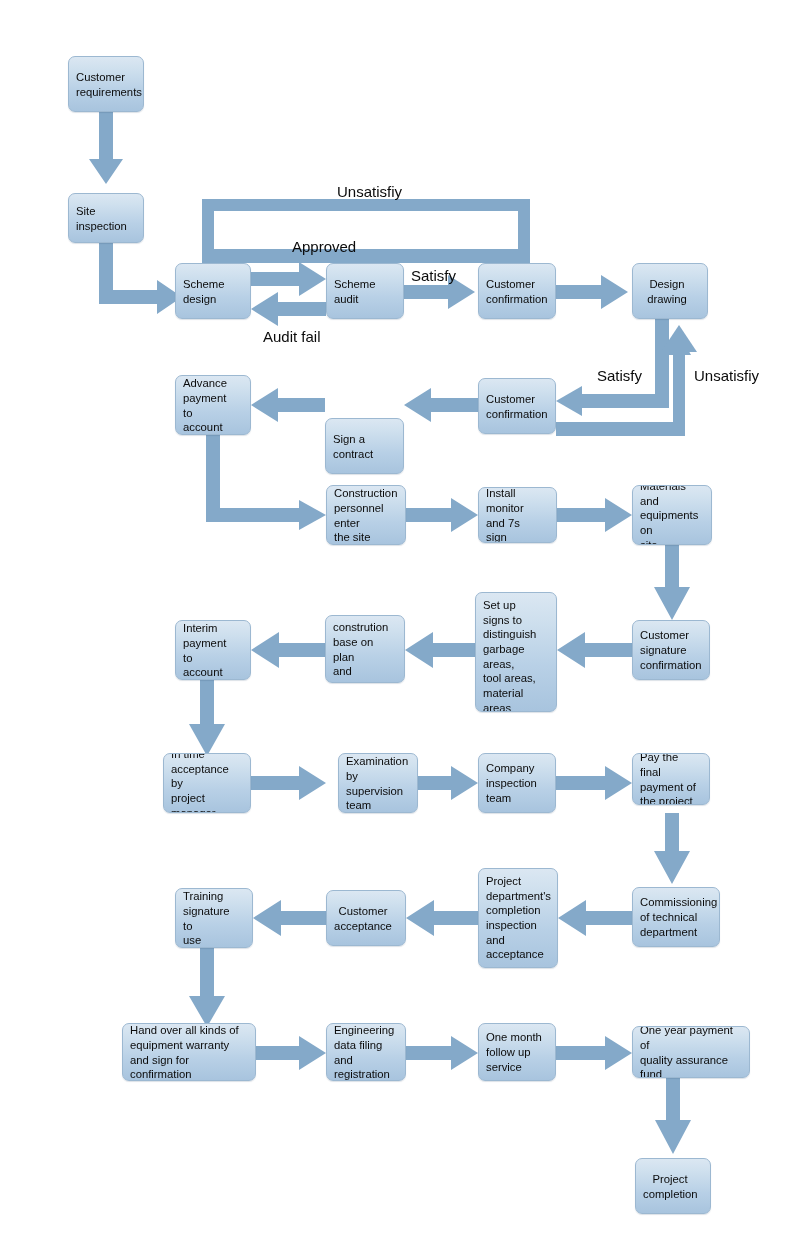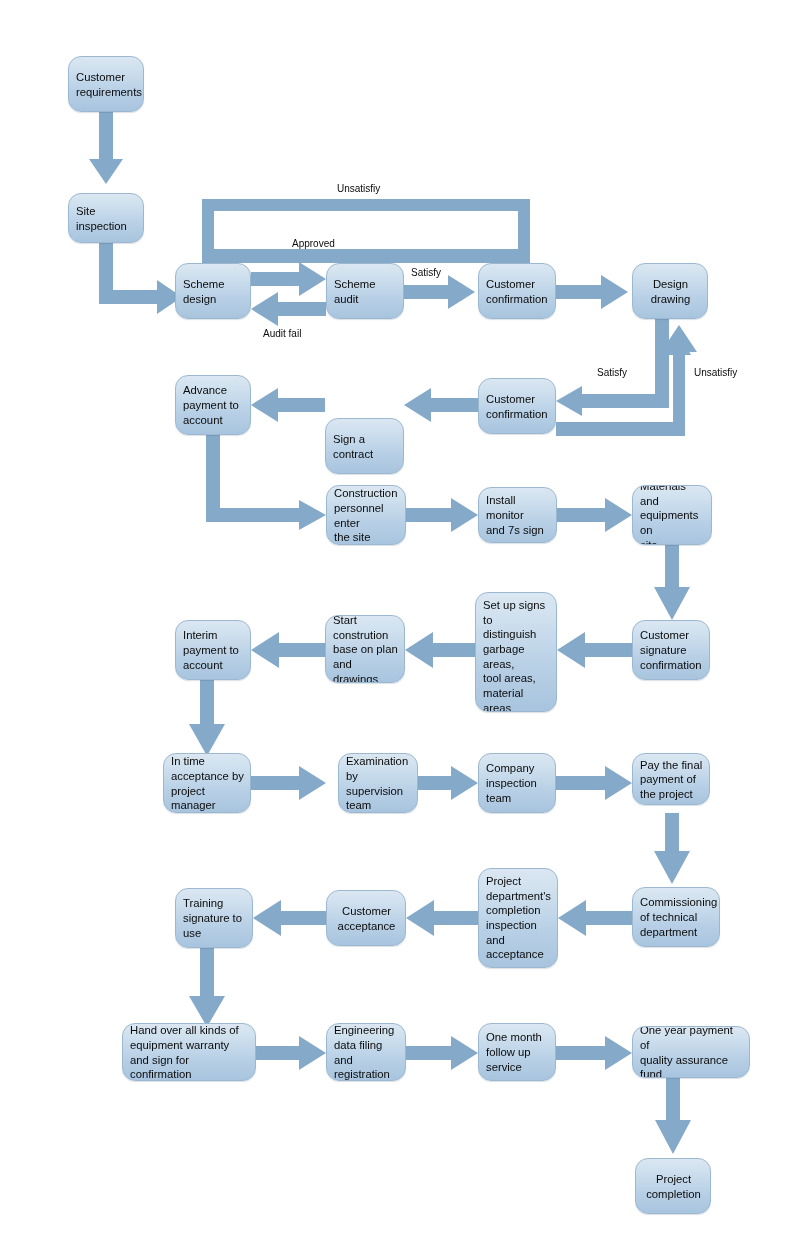--- a/index.html
+++ b/index.html
@@ -9,35 +9,35 @@
   svg.layer{position:absolute;left:0;top:0;width:786px;height:1247px;}
 
   #title{
     position:absolute;left:0;top:14px;width:786px;text-align:center;
     font-size:29px;font-weight:400;color:#101010;letter-spacing:0px;
     font-family:"Liberation Sans","DejaVu Sans",sans-serif;
   }
 
   .node{
     position:absolute;box-sizing:border-box;
-    border:1px solid #9cb8d1;border-radius:13px;
+    border:1px solid #9cb8d1;border-radius:7px;
     background:linear-gradient(180deg,#dbe7f2 0%,#cfe0ee 22%,#b8d0e6 62%,#a8c4de 100%);
     color:#0b0b0b;font-size:11.3px;line-height:1.30;
-    padding:5px 6px 4px 7px;
+    padding:5px 13px 4px 7px;
     display:flex;flex-direction:column;justify-content:center;
     text-align:left;
     box-shadow:0 1px 1px rgba(60,90,120,.18);
     overflow:hidden;
   }
   .node.center{text-align:center;align-items:center;}
   .node.top{justify-content:flex-start;}
   .nodetext{display:block;width:100%;white-space:pre-line;}
 
   .edgelabel{
-    position:absolute;font-size:10px;color:#0b0b0b;white-space:nowrap;
+    position:absolute;font-size:15px;color:#0b0b0b;white-space:nowrap;
     font-family:"Liberation Sans","DejaVu Sans",sans-serif;
   }
 </style>
 </head>
 <body>
 
 <div id="stage">
 
 
   <svg class="layer" viewBox="0 0 786 1247">

